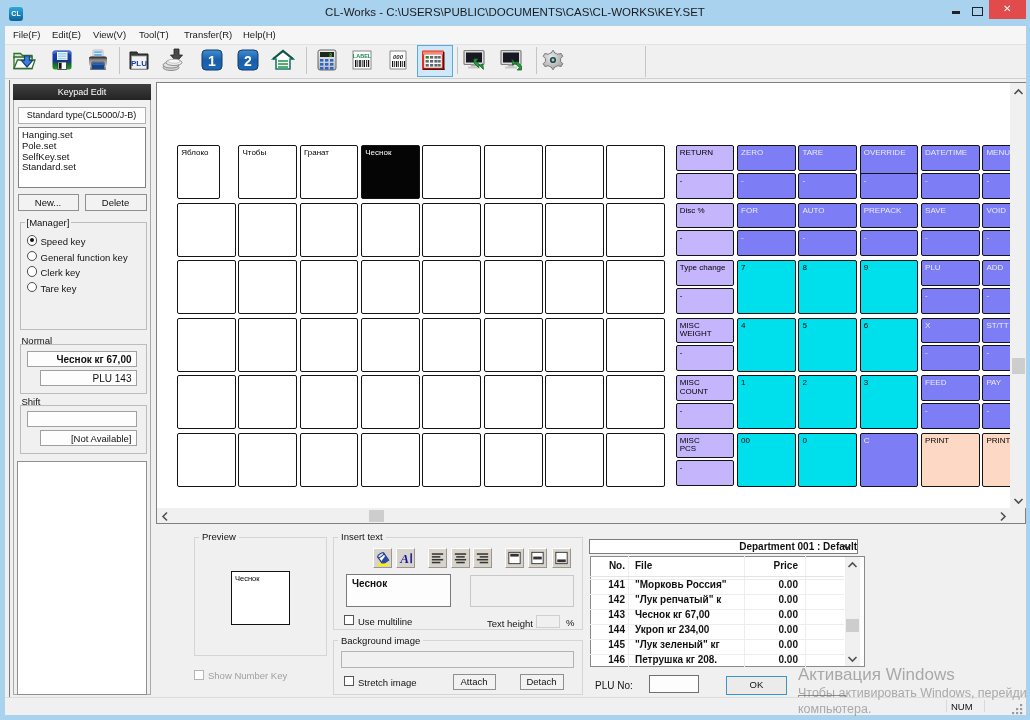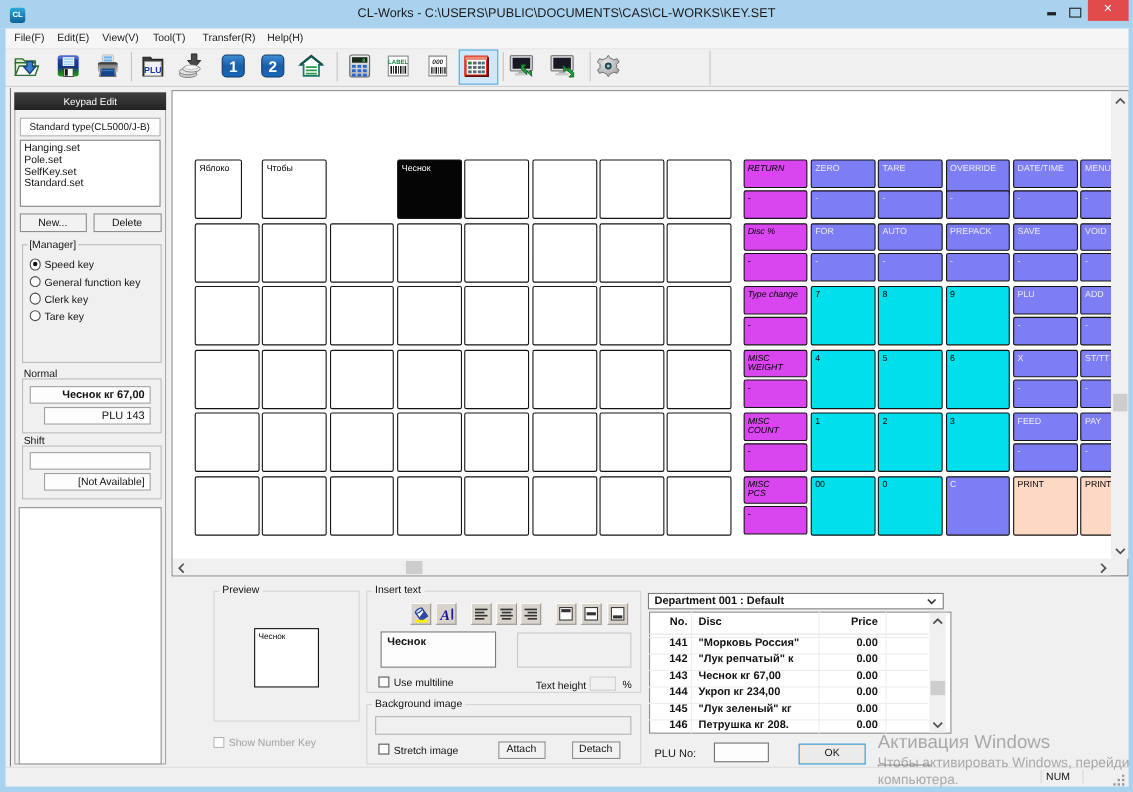--- a/index.html
+++ b/index.html
@@ -32,34 +32,34 @@
 .radio.on::after { content:""; position:absolute; left:2.2px; top:2.2px; width:4px; height:4px; border-radius:50%; background:#111; }
 .rlabel { position:absolute; font-size:9.5px; color:#111; }
 .fld { position:absolute; background:#fdfdfd; border:1px solid #a0a0a0; font-size:10px; color:#111; text-align:right; padding:2px 4px 0 0; }
 #bigbox { left:16.5px; top:460.5px; width:130px; height:234px; background:#fff; border:1px solid #909090; }
 
 
 #canvasbox { left:156px; top:82px; width:870px; height:441.5px; border:1px solid #808080; background:#f0f0f0; }
 #canvas { left:157px; top:83px; width:853px; height:425px; background:#fff; overflow:hidden; }
 .key { position:absolute; border:1.8px solid #141414; border-radius:2px; background:#fff; font-size:8px; color:#000; padding:3px 0 0 3.2px; line-height:8.8px; }
 .key.sel { background:#050505; color:#fff; }
-.key.gray { background:#d946ef;font-style:italic; }
+.key.gray { background:#c4b5fd; }
 .key.purple { background:#7d7df5; color:#eaeaff; }
 .key.cyan { background:#00dfec; }
 .key.peach { background:#fdd8c4; }
 .sb { position:absolute; background:#f0f0f0; }
 .sbthumb { position:absolute; background:#cdcdcd; }
 
 
 .glabel { position:absolute; font-size:9.5px; color:#111; background:#f0f0f0; padding:0 3px; }
 #previewkey { left:231px; top:571px; width:59px; height:54px; background:#fff; border:1.5px solid #111; font-size:7.5px; padding:2px 0 0 3px; }
 .cb { position:absolute; width:10px; height:10px; background:#fff; border:1px solid #555; }
 .cblabel { position:absolute; font-size:9.5px; color:#111; }
 .tbtn { position:absolute; width:19px; height:20px; background:#d8d4cc; border:1px solid #9a968e; border-top-color:#fff; border-left-color:#fff; }
-#combo { left:589px; top:539px; width:269px; height:14.5px; background:#fff; border:1px solid #7c7c7c; font-size:10px; font-weight:bold; color:#111; padding:1px 0 0 5px; }
+#combo { left:589px; top:539px; width:269px; height:14.5px; background:#fff; border:1px solid #7c7c7c; font-size:10px; font-weight:bold; color:#111; padding:1px 0 0 5px;text-align:right; }
 #dtable { left:590px; top:556px; width:275px; height:111px; background:#fff; border:1px solid #8a8a8a; }
 .trow { position:absolute; left:0; width:275px; height:15px; font-size:10px; font-weight:bold; color:#111; }
 .tno { position:absolute; right:240px; }
 .tname { position:absolute; left:45px; }
 .tprice { position:absolute; right:67px; }
 #statusbar { left:5px; top:697px; width:1021px; height:17.5px; background:#f0f0f0; border-top:1px solid #dcdcdc; }
 .wm { position:absolute; color:rgba(110,110,110,0.55); z-index:60; }
 #borderL { left:0; top:26px; width:5px; height:694px; background:#a9d2ee; }
 #borderR { left:1026px; top:26px; width:4px; height:694px; background:#a9d2ee; }
 #borderB { left:0; top:714.5px; width:1030px; height:5.5px; background:#a9d2ee; }
@@ -290,20 +290,21 @@
 <div class="grplabel" style="left:19.5px;top:395.5px">Shift</div>
 <div class="grp" style="left:19.5px;top:404.5px;width:127px;height:49px"></div>
 <div class="fld" style="left:27px;top:410.5px;width:109.5px;height:16.5px"></div>
 <div class="fld" style="left:40px;top:429.5px;width:96.5px;height:16.5px;font-size:9.5px">[Not Available]</div>
 <div class="abs" id="bigbox"></div>
 
 <div class="abs" id="canvasbox"></div>
 <div class="abs" id="canvas">
 <div class="key" style="left:20.0px;top:62.0px;width:43px;height:54px">Яблоко</div>
 <div class="key" style="left:81.3px;top:62.0px;width:58.8px;height:54px">Чтобы</div>
+<div class="key" style="left:142.7px;top:62.0px;width:58.8px;height:54px">Гранат</div>
 <div class="key sel" style="left:204.1px;top:62.0px;width:58.8px;height:54px">Чеснок</div>
 <div class="key" style="left:265.4px;top:62.0px;width:58.8px;height:54px"></div>
 <div class="key" style="left:326.8px;top:62.0px;width:58.8px;height:54px"></div>
 <div class="key" style="left:388.1px;top:62.0px;width:58.8px;height:54px"></div>
 <div class="key" style="left:449.4px;top:62.0px;width:58.8px;height:54px"></div>
 <div class="key" style="left:20.0px;top:119.5px;width:58.8px;height:54px"></div>
 <div class="key" style="left:81.3px;top:119.5px;width:58.8px;height:54px"></div>
 <div class="key" style="left:142.7px;top:119.5px;width:58.8px;height:54px"></div>
 <div class="key" style="left:204.1px;top:119.5px;width:58.8px;height:54px"></div>
 <div class="key" style="left:265.4px;top:119.5px;width:58.8px;height:54px"></div>
@@ -491,21 +492,21 @@
 <div class="btn" style="left:452.5px;top:674px;width:43px;height:15.5px;line-height:14px">Attach</div>
 <div class="btn" style="left:519.5px;top:674px;width:44px;height:15.5px;line-height:14px">Detach</div>
 
 <div class="abs" id="combo">Department 001 : Default</div>
 <svg class="abs" style="left:842px;top:543px" width="10" height="8">
     <path d="M1.5 2 L5 5.5 L8.5 2" stroke="#333" stroke-width="1.5" fill="none"></path>
   </svg>
 <div class="abs" id="dtable"></div>
 <div class="abs" style="left:590px;top:557px;width:275px;height:20px;font-size:10px;font-weight:bold;color:#111">
 <span style="position:absolute;right:240px;top:3px">No.</span>
-<span style="position:absolute;left:45px;top:3px">Disc</span>
+<span style="position:absolute;left:45px;top:3px">File</span>
 <span style="position:absolute;right:67px;top:3px">Price</span>
 </div>
 <div class="abs" style="left:590px;top:556px;width:275px;height:111px;overflow:hidden">
 <div style="position:absolute;left:38px;top:0;width:1px;height:111px;background:#e9eef3"></div>
 <div style="position:absolute;left:153.5px;top:0;width:1px;height:111px;background:#e9eef3"></div>
 <div style="position:absolute;left:214.7px;top:0;width:1px;height:111px;background:#e9eef3"></div>
 <div style="position:absolute;left:0;top:20.4px;width:254px;height:1px;background:#e4e4e4"></div>
 <div style="position:absolute;left:0;top:23.1px;width:254px;height:1px;background:#ededed"></div>
 <div style="position:absolute;left:0;top:38.1px;width:254px;height:1px;background:#ededed"></div>
 <div style="position:absolute;left:0;top:53.1px;width:254px;height:1px;background:#ededed"></div>

